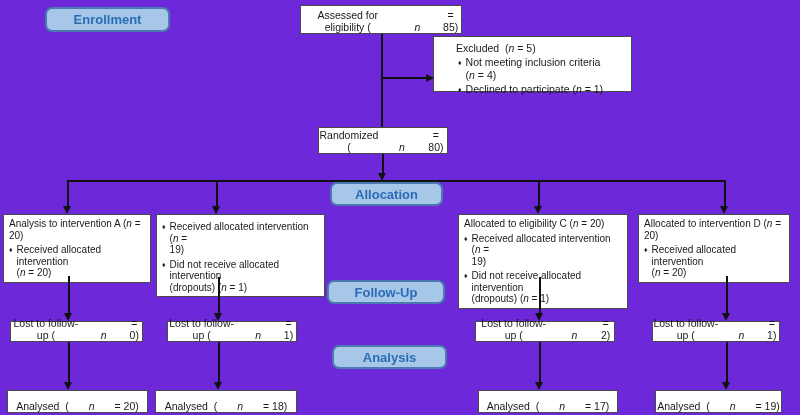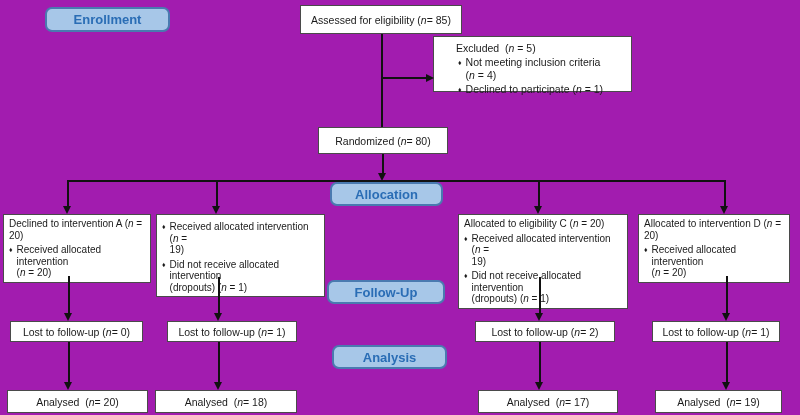--- a/index.html
+++ b/index.html
@@ -4,40 +4,40 @@
 <style>
   :root{
     --stage-fill:#a7c7e8;
     --stage-border:#4a7ab0;
     --stage-text:#2a6db5;
     --box-border:#4a4a4a;
     --line-color:#111111;
   }
   html,body{margin:0;padding:0;background:#ffffff;}
   .canvas{
-    position:relative;width:800px;height:415px;background:#a21caf;
+    position:relative;width:800px;height:415px;background:#6d28d9;
     font-family:"Liberation Sans",sans-serif;color:#1a1a1a;overflow:hidden;
   }
   
   .stage-lbl{
     position:absolute;background:var(--stage-fill);
     border:2px solid var(--stage-border);border-radius:7px;
     color:var(--stage-text);font-weight:bold;font-size:13px;
     display:flex;align-items:center;justify-content:center;box-sizing:border-box;
   }
   #lbl-enrollment{left:45px;top:7px;width:125px;height:25px;}
   #lbl-allocation{left:330px;top:182px;width:113px;height:24px;}
   #lbl-followup{left:327px;top:280px;width:118px;height:24px;text-align:right;}
   #lbl-analysis{left:332px;top:345px;width:115px;height:24px;}
   
   .box{
     position:absolute;background:#ffffff;border:1px solid var(--box-border);
     box-sizing:border-box;font-size:10.5px;line-height:12px;
   }
-  .box.center{display:flex;align-items:center;justify-content:center;text-align:center;}
+  .box.center{display:flex;align-items:flex-end;justify-content:center;text-align:center;gap:20px;}
   #box-assessed{left:300px;top:5px;width:162px;height:29px;}
   #box-excluded{left:433px;top:36px;width:199px;height:56px;padding:5px 22px;}
   #box-randomized{left:318px;top:127px;width:130px;height:27px;}
   .alloc{padding:3px 5px;font-size:10px;line-height:11.5px;}
   #box-alloc-a{left:3px;top:214px;width:148px;min-height:62px;}
   #box-alloc-b{left:156px;top:214px;width:169px;min-height:63px;}
   #box-alloc-c{left:458px;top:214px;width:170px;min-height:63px;}
   #box-alloc-d{left:638px;top:214px;width:152px;min-height:62px;}
   #box-lost-a{left:10px;top:321px;width:133px;height:21px;}
   #box-lost-b{left:167px;top:321px;width:130px;height:21px;}
@@ -92,21 +92,21 @@
     </div>
   </div>
 
   <div class="box center" id="box-randomized">
       <span>Randomized (</span>
       <span class="it">n</span>
       <span> = 80)</span>
     </div>
 
   <div class="box alloc" id="box-alloc-a">
-    <div class="alloc-title"><span>Declined to intervention A (</span><span class="it">n</span><span> = 20)</span></div>
+    <div class="alloc-title"><span>Analysis to intervention A (</span><span class="it">n</span><span> = 20)</span></div>
     <div class="bullet-row">
       <span class="diamond">♦</span>
       <span><span>Received allocated intervention</span><br><span>(</span><span class="it">n</span><span> = 20)</span></span>
     </div>
   </div>
 
   <div class="box alloc" id="box-alloc-b">
     <div class="bullet-row">
       <span class="diamond">♦</span>
       <span><span>Received allocated intervention (</span><span class="it">n</span><span> =</span><br><span>19)</span></span>

